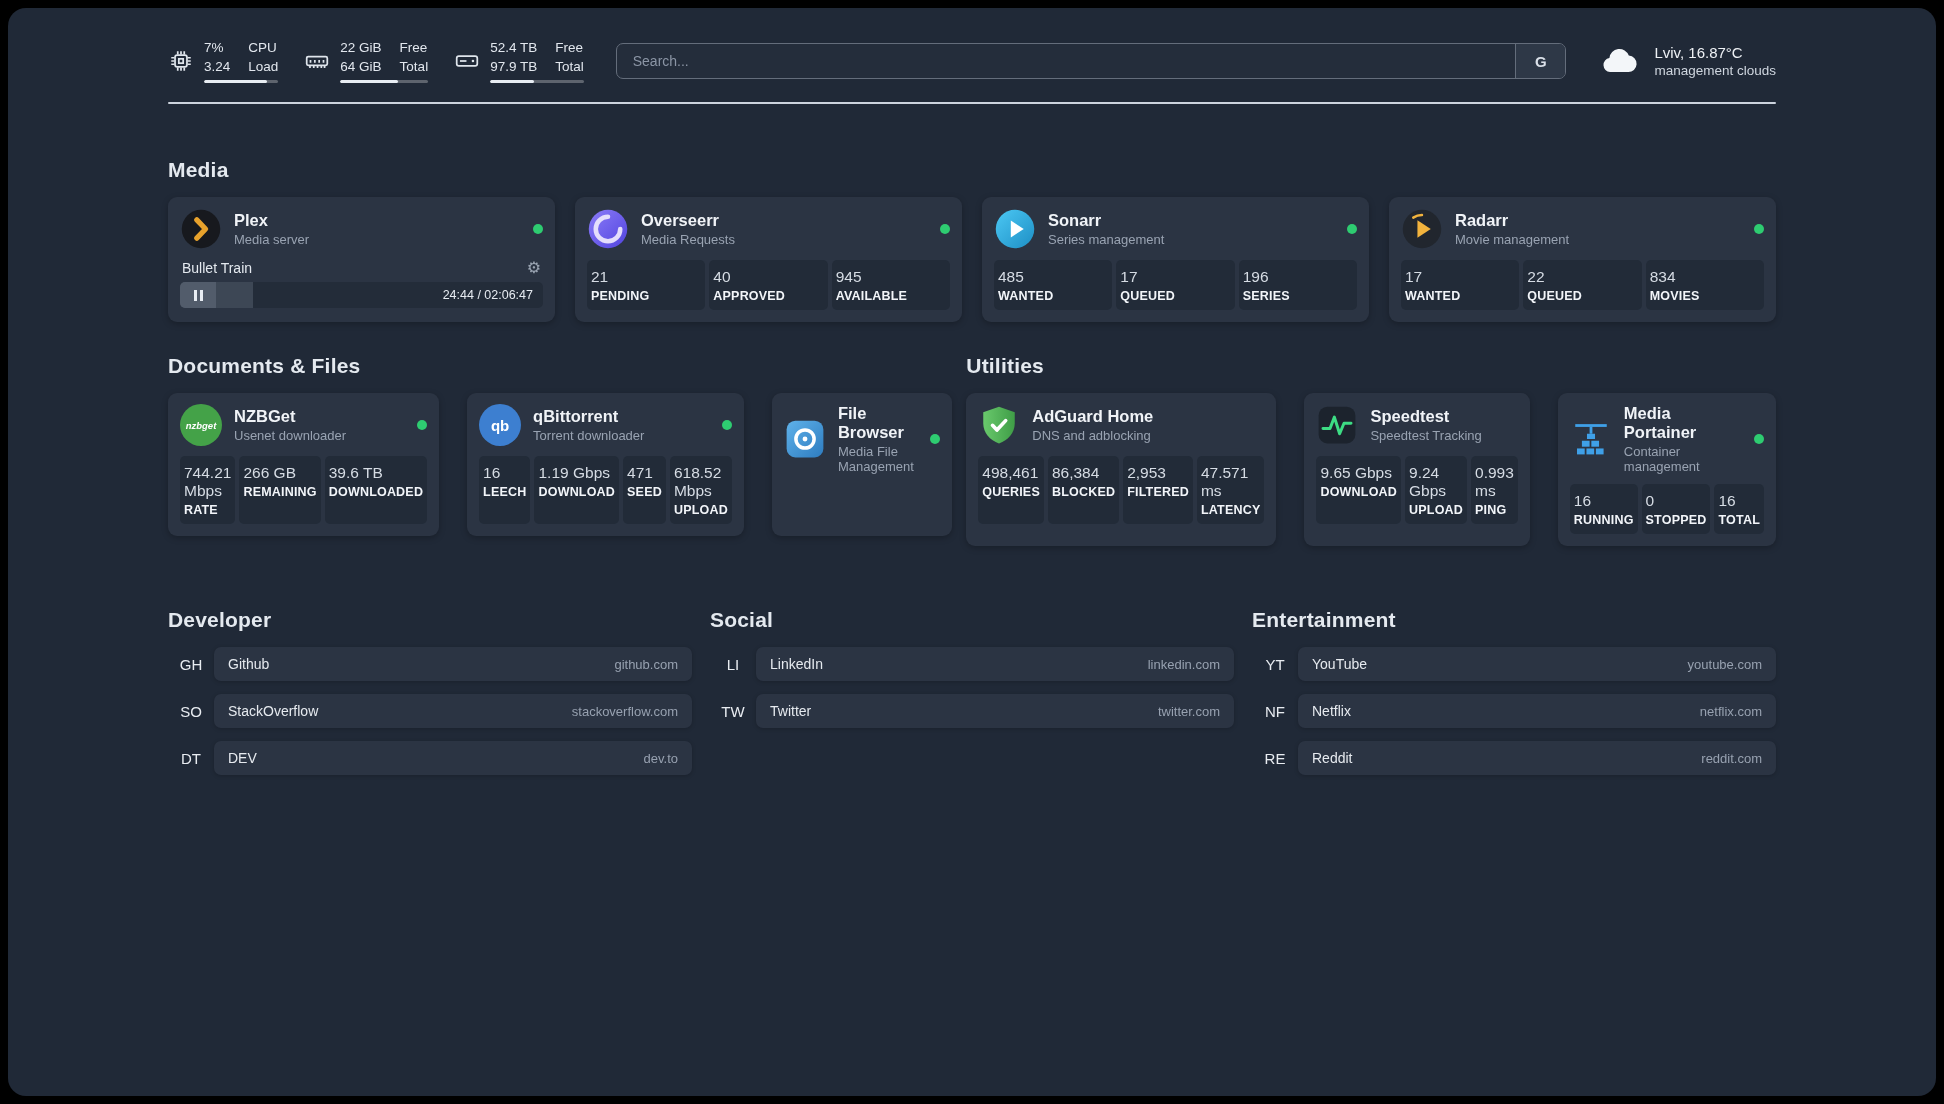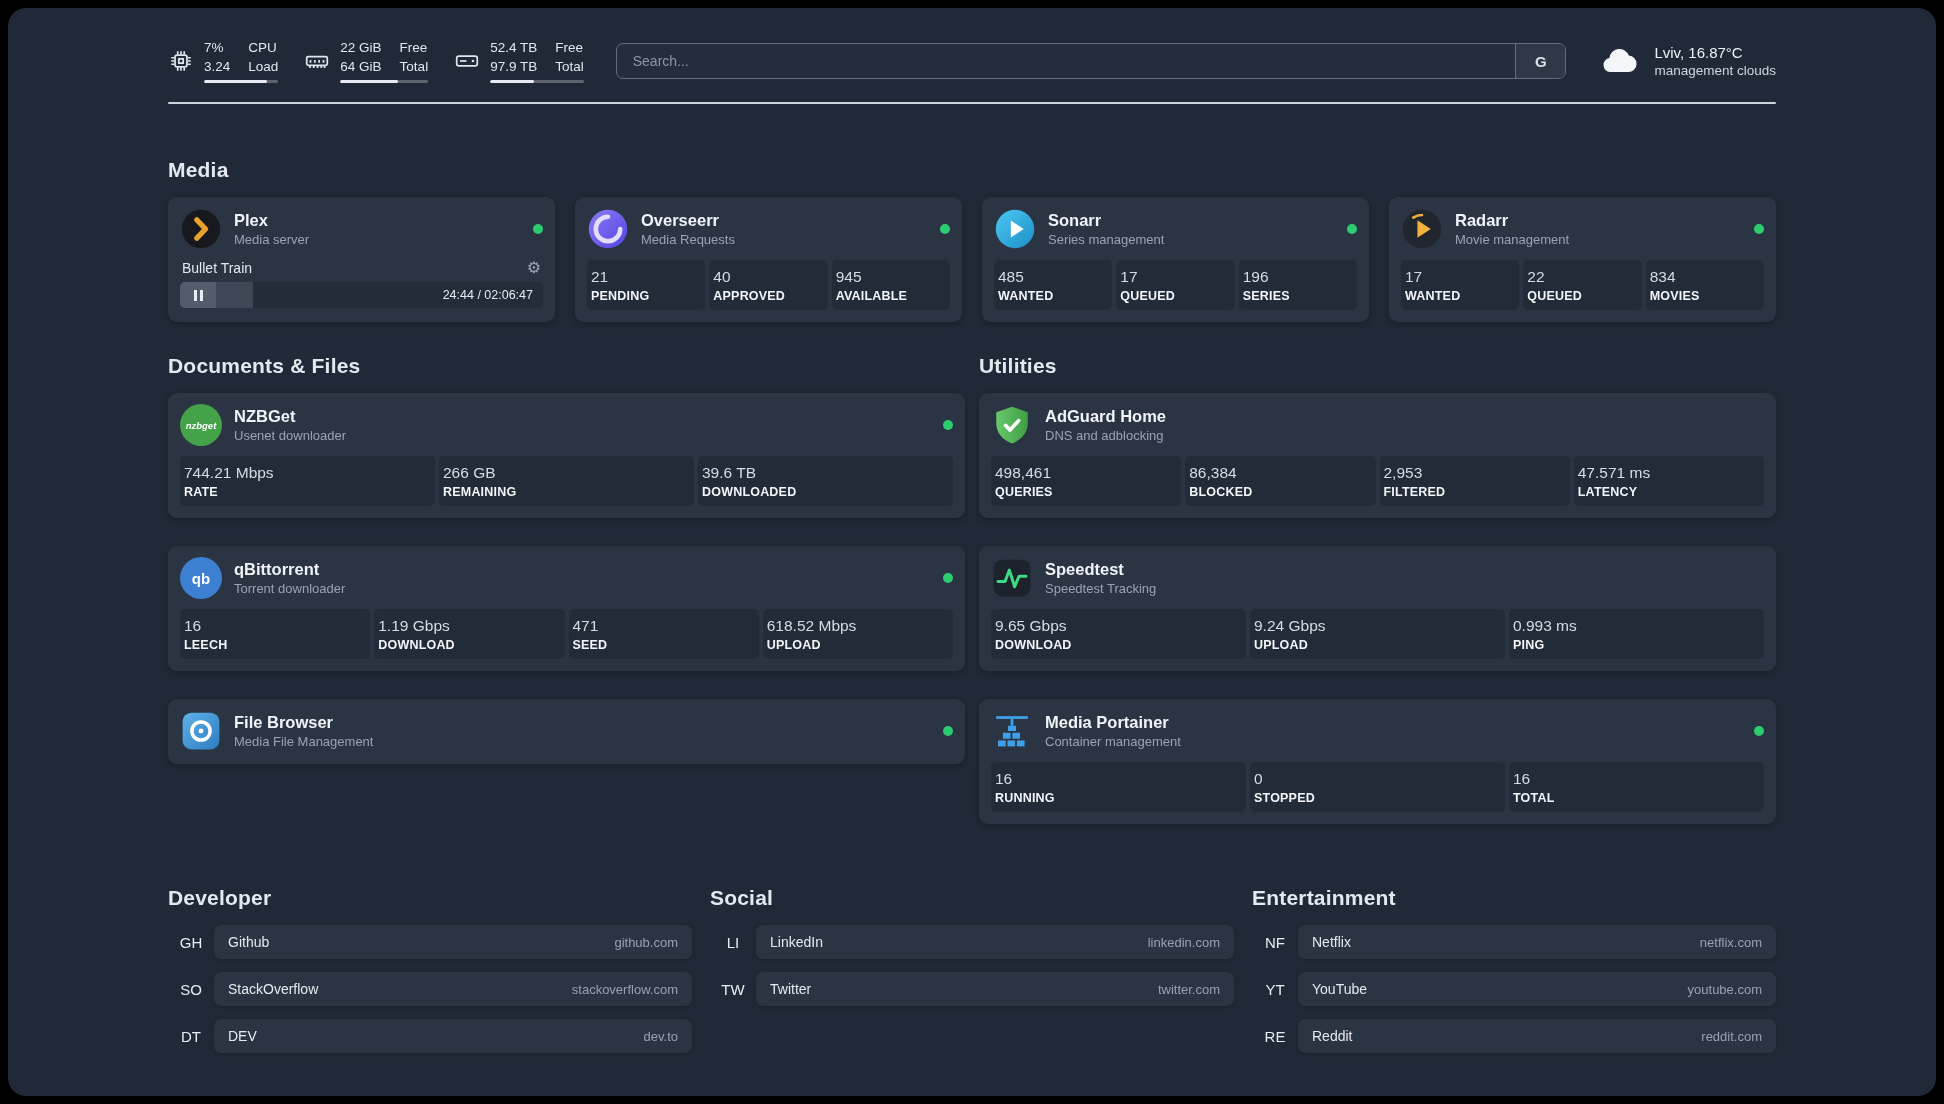--- a/index.html
+++ b/index.html
@@ -36,21 +36,21 @@
 
   .divider { border:none; border-top:2px solid #ccd3dd; margin-top:14px; border-radius:2px; }
 
   
   .section-title { font-size:21px; font-weight:600; color:#e4e9ef; letter-spacing:.2px;
     margin-bottom:15px; }
   .media-section { margin-top:54px; }
   .media-grid { display:grid; grid-template-columns:repeat(4,1fr); gap:20px; }
 
   .cols2 { display:grid; grid-template-columns:1fr 1fr; gap:14px; margin-top:32px; align-items:start; }
-  .stack { display:flex; flex-direction:column; gap:28px; }
+  .stack { display:flex; flex-direction:row; gap:28px; }
 
   
   .card { background:#2b3443; border-radius:9px; padding:11px 12px 12px;
     box-shadow:0 2px 6px rgba(0,0,0,.25); }
   .card-header { display:flex; align-items:center; gap:12px; cursor:pointer; }
   .svc-icon { width:42px; height:42px; flex:none; display:flex; align-items:center; justify-content:center; }
   .svc-icon svg { width:42px; height:42px; display:block; }
   .svc-meta { display:flex; flex-direction:column; gap:2px; }
   .svc-name { font-size:16.5px; font-weight:600; color:#f0f3f7; }
   .svc-sub { font-size:13px; color:#99a3b2; }
@@ -573,34 +573,34 @@
             <span class="bm-domain">twitter.com</span>
           </div>
         </div>
       </div>
     </section>
 
     <section>
       <h2 class="section-title">Entertainment</h2>
       <div class="bm-list">
         <div class="bm-row">
+          <span class="bm-abbr">YT</span>
+          <div class="bm-pill">
+            <span class="bm-name">YouTube</span>
+            <span class="bm-domain">youtube.com</span>
+          </div>
+        </div>
+        <div class="bm-row">
           <span class="bm-abbr">NF</span>
           <div class="bm-pill">
             <span class="bm-name">Netflix</span>
             <span class="bm-domain">netflix.com</span>
           </div>
         </div>
         <div class="bm-row">
-          <span class="bm-abbr">YT</span>
-          <div class="bm-pill">
-            <span class="bm-name">YouTube</span>
-            <span class="bm-domain">youtube.com</span>
-          </div>
-        </div>
-        <div class="bm-row">
           <span class="bm-abbr">RE</span>
           <div class="bm-pill">
             <span class="bm-name">Reddit</span>
             <span class="bm-domain">reddit.com</span>
           </div>
         </div>
       </div>
     </section>
   </div>
 

